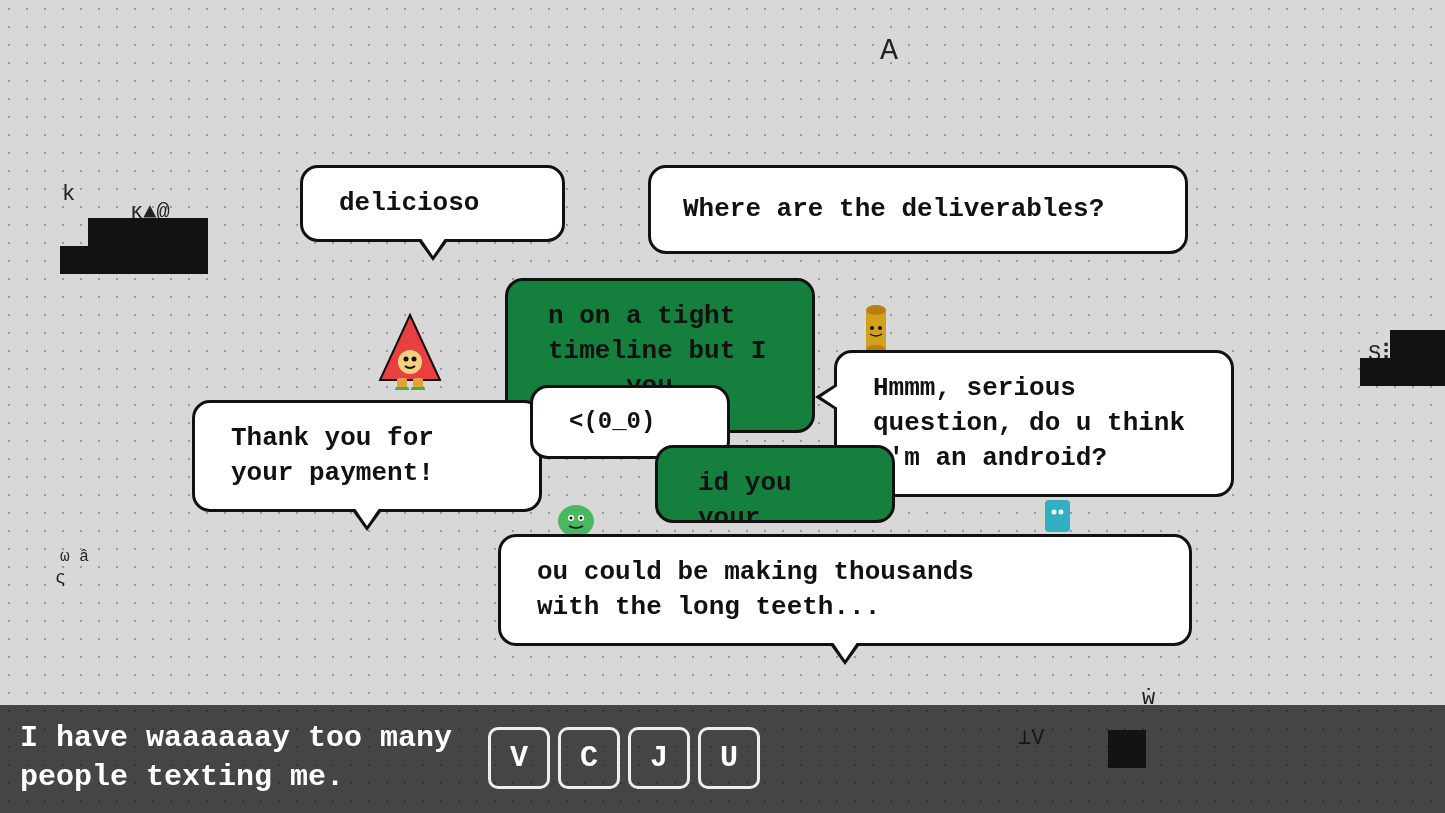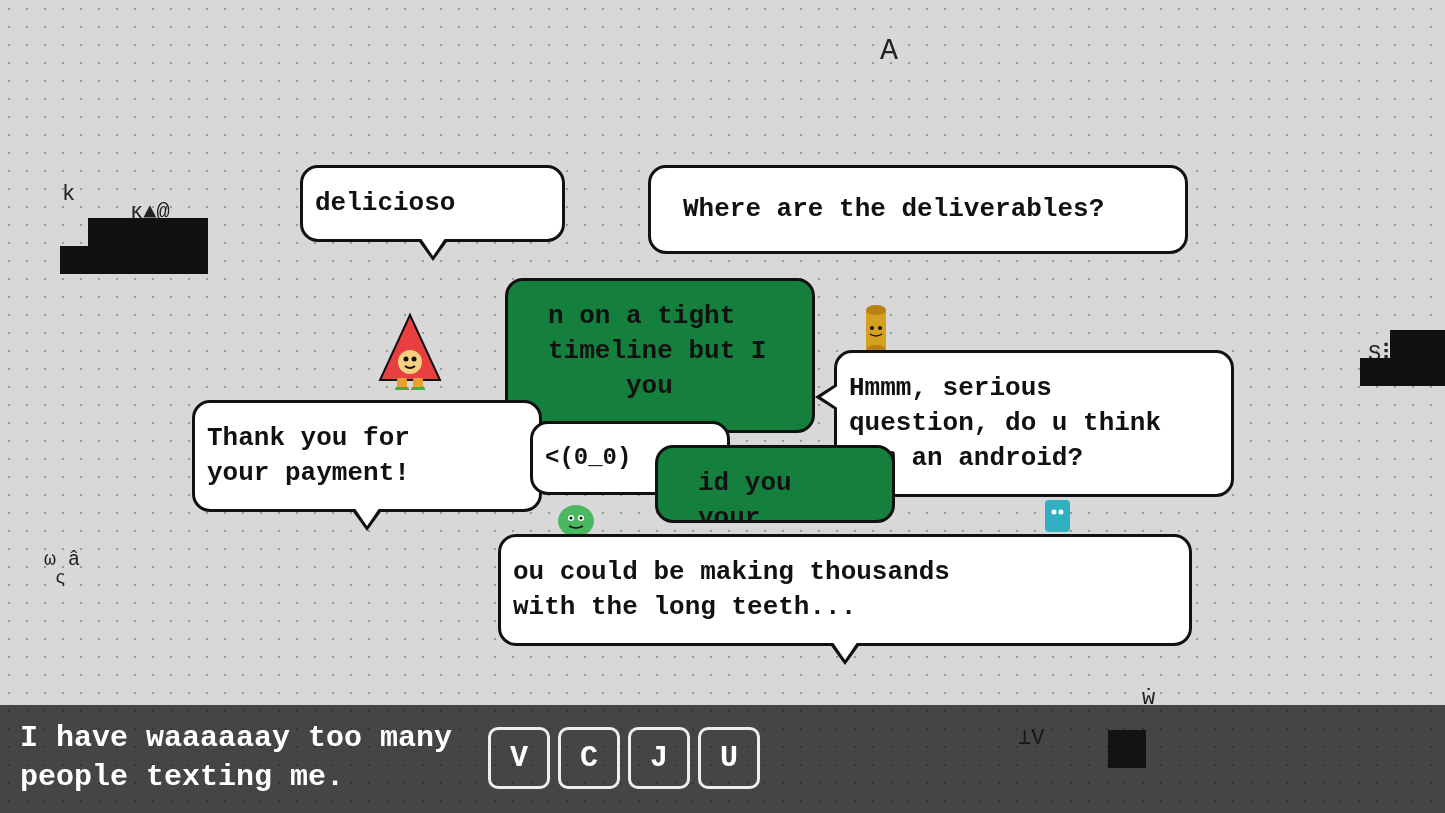--- a/index.html
+++ b/index.html
@@ -22,21 +22,21 @@
       font-size: 22px;
       pointer-events: none;
     }
 
     
     .bubble {
       position: absolute;
       background: white;
       border: 3px solid #111;
       border-radius: 18px;
-      padding: 18px 12px;
+      padding: 18px 36px;
       font-family: 'Courier New', Courier, monospace;
       font-size: 26px;
       font-weight: 700;
       color: #111;
       line-height: 1.35;
     }
 
     
     .bubble-tail-bottom::after {
       content: '';
@@ -196,21 +196,21 @@
       line-height: 1.35;
       overflow: hidden;
     }
   </style>
 </head>
 <body>
 
 <span class="scatter-text" style="left:62px; top:182px;">k</span>
 <span class="scatter-text" style="left:130px; top:200px;">ĸ▲@</span>
 <span class="scatter-text" style="left:880px; top:34px; font-size:30px;">A</span>
-<span class="scatter-text" style="left:44px; top:548px; font-size:20px;">ω â</span>
+<span class="scatter-text" style="left:60px; top:548px; font-size:16px;">ω â</span>
 <span class="scatter-text" style="left:55px; top:568px; font-size:18px;">ς</span>
 <span class="scatter-text" style="left:1368px; top:340px; font-size:22px;">S⠿56</span>
 <span class="scatter-text" style="left:1018px; top:724px; font-size:22px;">⊥V</span>
 <span class="scatter-text" style="left:1142px; top:686px; font-size:22px;">ẇ</span>
 <span class="scatter-text" style="left:498px; top:398px; font-size:20px;">^^^</span>
 
 <div class="staircase">
   <div class="stair-step1"></div>
   <div class="stair-step2"></div>
 </div>
@@ -278,21 +278,21 @@
 </div>
 
 <div class="bubble-partial" style="left:505px; top:278px; width:310px; height:155px;">
   <span>n on a tight<br>timeline but I<br>&nbsp;&nbsp;&nbsp;&nbsp;&nbsp;you</span>
 </div>
 
 <div class="bubble bubble-tail-bottom" style="left:192px; top:400px; width:350px;">
   <span>Thank you for<br>your payment!</span>
 </div>
 
-<div class="bubble" style="left:530px; top:385px; width:200px; font-size:24px;margin-top:36px;">
+<div class="bubble" style="left:530px; top:385px; width:200px; font-size:24px;">
   <span>&lt;(0_0)</span>
 </div>
 
 <div class="bubble bubble-tail-left" style="left:834px; top:350px; width:400px;">
   <span>Hmmm, serious<br>question, do u think<br>I'm an android?</span>
 </div>
 
 <div class="bubble-partial" style="left:655px; top:445px; width:240px; height:78px;">
   <span>id you your</span>
 </div>

